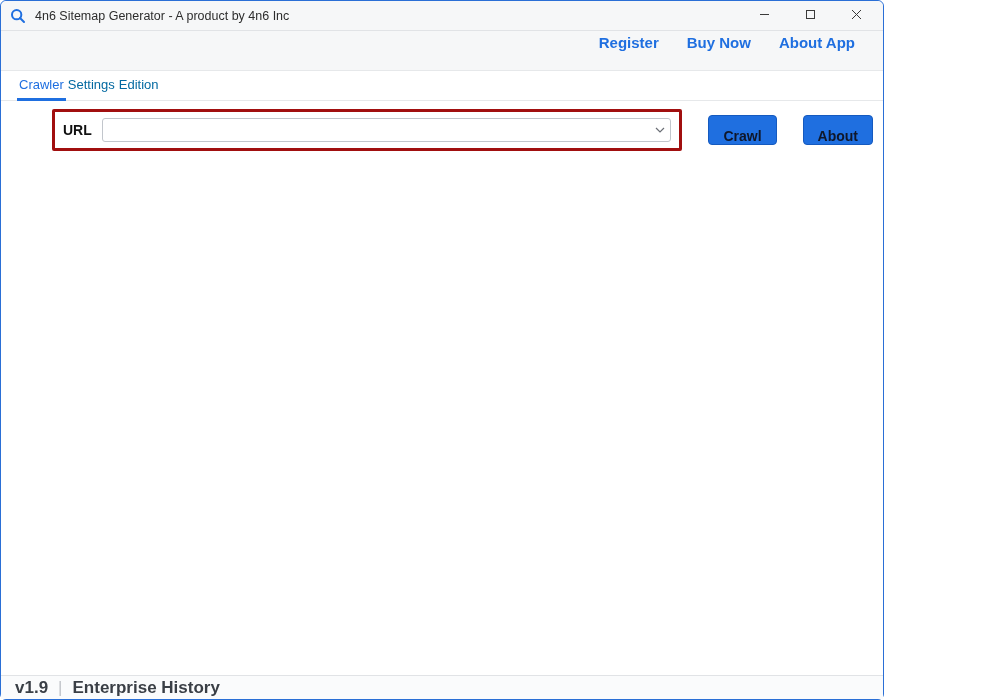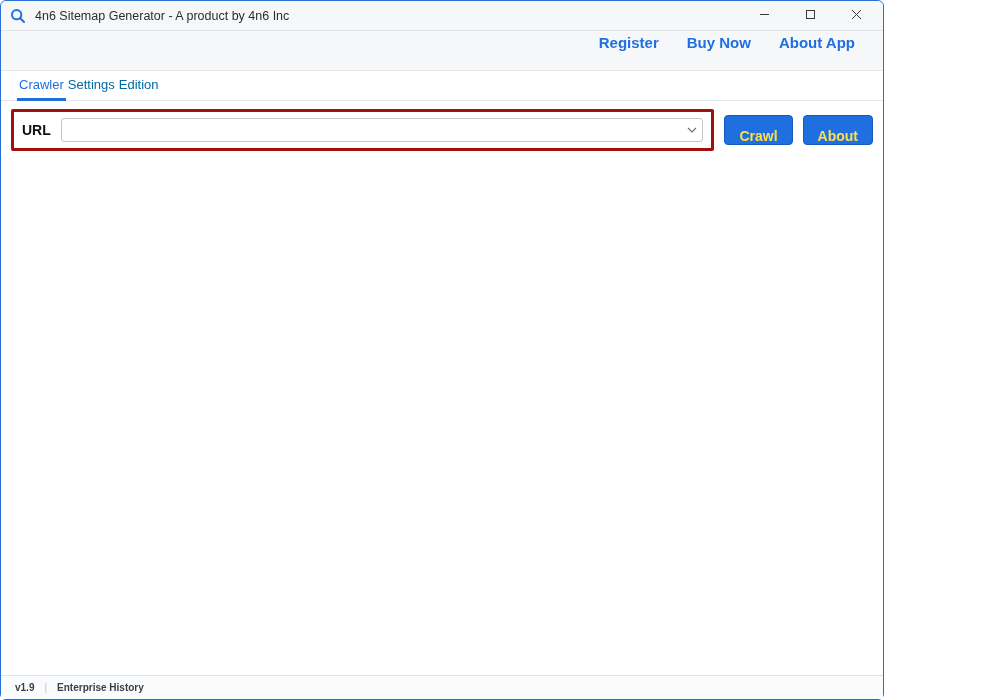--- a/index.html
+++ b/index.html
@@ -17,35 +17,35 @@
   
   .linkbar { height: 40px; display: flex; align-items: center; justify-content: flex-end; gap: 28px; padding: 0 28px 16px 12px; background: #f6f7f8; border-bottom: 1px solid #e6e8ea; }
   .linkbar a { color: #1f6fe0; text-decoration: none; font-size: 15px; font-weight: 600; cursor: pointer; }
 
   
   .tabs { height: 30px; display: flex; align-items: center; padding: 0 16px; border-bottom: 1px solid #e6e8ea; background: #fff; }
   .tab { font-size: 13px; color: #0369a1; padding: 6px 2px; cursor: pointer; border-bottom: 3px solid transparent; margin-bottom: -1px; }
   .tab.active { color: #1f6fe0; border-bottom-color: #1f6fe0; }
 
   
-  .urlrow-wrap { padding: 8px 10px; display: flex; align-items: center; gap: 10px; }
+  .urlrow-wrap { padding: 8px 10px; display: flex; align-items: center; gap: 26px; margin-left: 41px; }
   .url-highlight { display: flex; align-items: center; gap: 10px; padding: 6px 8px; border: 3px solid #a10f0f; border-radius: 2px; flex: 1 1 auto; }
   .url-label { font-weight: 700; font-size: 14px; color: #111; }
   .url-input-wrap { position: relative; flex: 1 1 auto; }
   .url-input { width: 100%; height: 24px; border: 1px solid #c2c6cc; border-radius: 3px; padding: 2px 22px 2px 6px; font-size: 13px; background: #fff; }
   .input-chevron { position: absolute; right: 6px; top: 50%; transform: translateY(-50%); pointer-events: none; color: #6b6f76; }
   .input-chevron svg { width: 10px; height: 10px; display: block; }
 
-  .btn { height: 30px; padding: 12px 14px; background: #1f6fe0; color: #fde047; border: 1px solid #155abf; border-radius: 4px; font-size: 14px; font-weight: 600; cursor: pointer; }
+  .btn { height: 30px; padding: 12px 14px; background: #1f6fe0; color: #0f172a; border: 1px solid #155abf; border-radius: 4px; font-size: 14px; font-weight: 600; cursor: pointer; }
 
   
   .content { flex: 1 1 auto; background: #fff; }
 
   
-  .statusbar { height: 24px; border-top: 1px solid #e1e3e6; display: flex; align-items: center; gap: 10px; padding: 0 14px; font-size: 10px; color: #3a3f46; background: #fafbfc; }
+  .statusbar { height: 24px; border-top: 1px solid #e1e3e6; display: flex; align-items: center; gap: 10px; padding: 0 14px; font-size: 17px; color: #3a3f46; background: #fafbfc; }
   .statusbar .divider { color: #c0c4c9; }
   .statusbar .edition { font-weight: 700; }
   .statusbar .version { font-weight: 600; }
 </style>
 </head>
 <body>
 
 <div class="window">
 
   <div class="titlebar">

